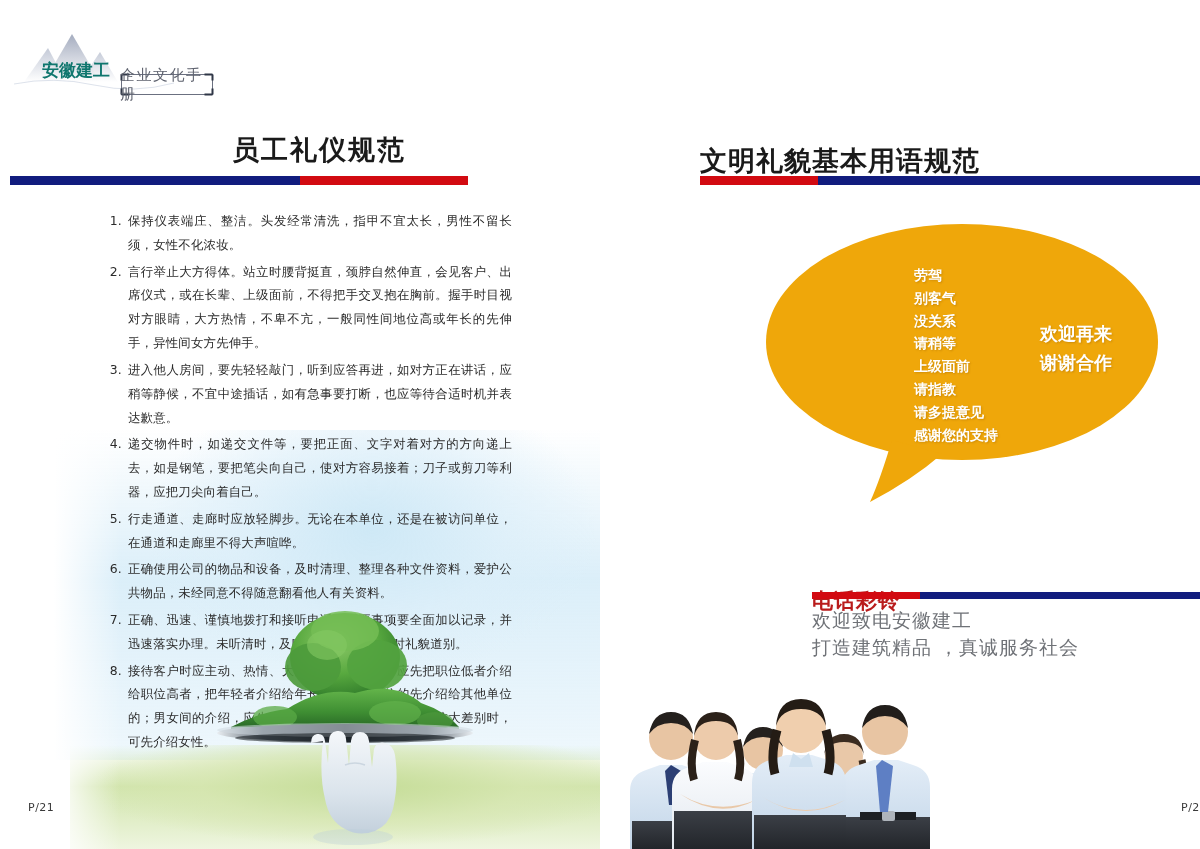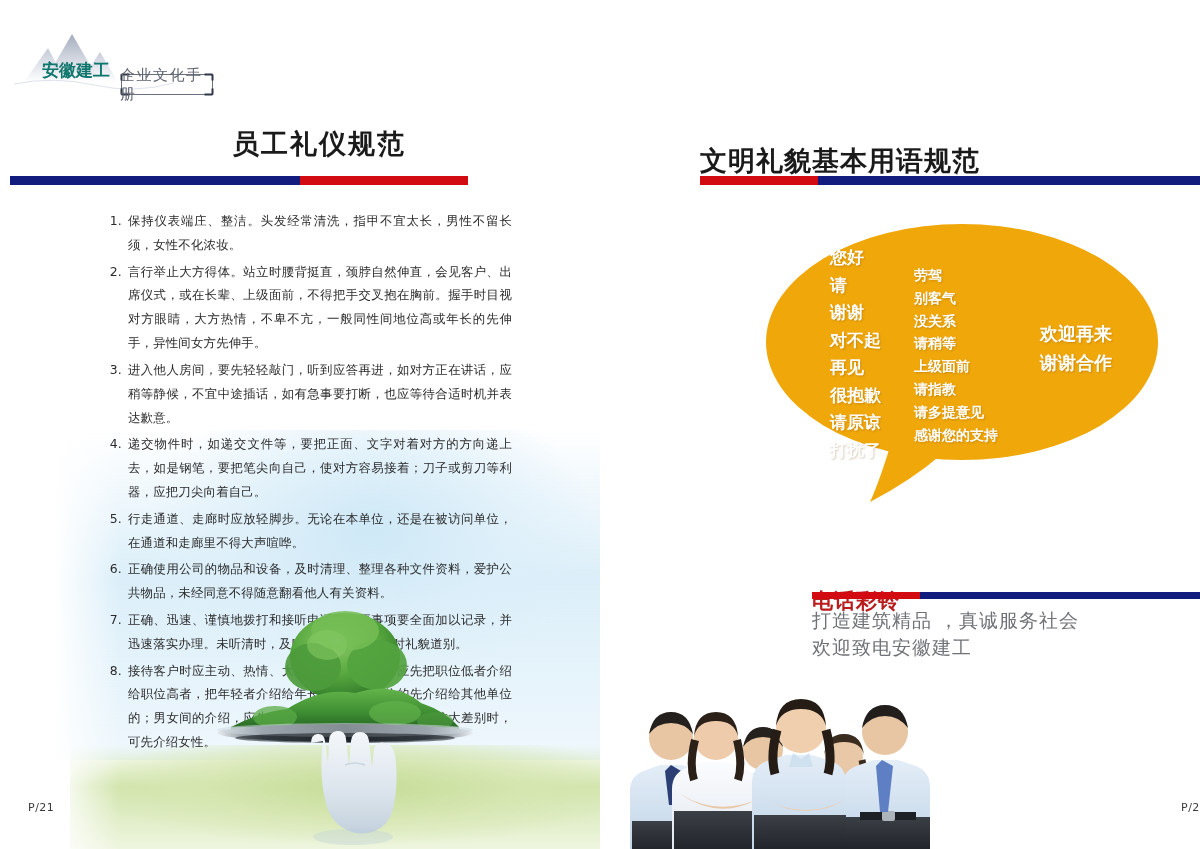--- a/index.html
+++ b/index.html
@@ -97,21 +97,21 @@
     white-space: nowrap;
   }
   .bar {
     position: absolute;
     height: 9px;
     display: flex;
   }
   .bar .seg-navy { background: #111c7e; height: 100%; }
   .bar .seg-red  { background: #d20a11; height: 100%; }
 
-  #left-title   { left: 232px; top: 126px; font-size: 27px; letter-spacing: 2px; }
+  #left-title   { left: 232px; top: 132px; font-size: 27px; letter-spacing: 2px; }
   #left-bar     { left: 10px;  top: 176px; width: 458px; }
   #left-bar .seg-navy { width: 290px; }
   #left-bar .seg-red  { width: 168px; }
 
   #right-title  { left: 700px; top: 143px; font-size: 27px; letter-spacing: 1px; }
   #right-bar    { left: 700px; top: 176px; width: 500px; }
   #right-bar .seg-red  { width: 118px; }
   #right-bar .seg-navy { width: 382px; }
 
   
@@ -325,30 +325,20 @@
   <div class="bar" id="right-bar">
     <div class="seg-red"></div>
     <div class="seg-navy"></div>
   </div>
 
   <div class="bubble-wrap">
     <svg width="400" height="300" viewBox="0 0 400 300" style="position:absolute;left:0;top:0;">
       <ellipse cx="200" cy="130" rx="196" ry="118" fill="#efa70a"></ellipse>
       <path d="M130 228 q-12 40 -22 62 q42 -22 72 -48 z" fill="#efa70a"></path>
     </svg>
-    <div class="bubble-col" id="bubble-col-1">
-        <div>您好</div>
-        <div>请</div>
-        <div>谢谢</div>
-        <div>对不起</div>
-        <div>再见</div>
-        <div>很抱歉</div>
-        <div>请原谅</div>
-        <div>打扰了</div>
-      </div>
     <div class="bubble-col" id="bubble-col-2">
         <div>劳驾</div>
         <div>别客气</div>
         <div>没关系</div>
         <div>请稍等</div>
         <div>上级面前</div>
         <div>请指教</div>
         <div>请多提意见</div>
         <div>感谢您的支持</div>
       </div>
@@ -357,22 +347,22 @@
         <div>谢谢合作</div>
       </div>
   </div>
 
   <div id="ring-title">电话彩铃</div>
   <div class="bar" id="ring-bar">
     <div class="seg-red"></div>
     <div class="seg-navy"></div>
   </div>
   <div class="ring-lines">
+    <div>欢迎致电安徽建工</div>
     <div>打造建筑精品 ，真诚服务社会</div>
-    <div>欢迎致电安徽建工</div>
   </div>
 
   <svg class="team-art" width="310" height="181" viewBox="0 0 310 181">
     <defs>
       <linearGradient id="shirtA" x1="0" y1="0" x2="0" y2="1">
         <stop offset="0%" stop-color="#e3edf7"></stop>
           <stop offset="100%" stop-color="#c2d5e8"></stop>
       </linearGradient>
       <linearGradient id="shirtW" x1="0" y1="0" x2="0" y2="1">
         <stop offset="0%" stop-color="#fbfcfe"></stop>

